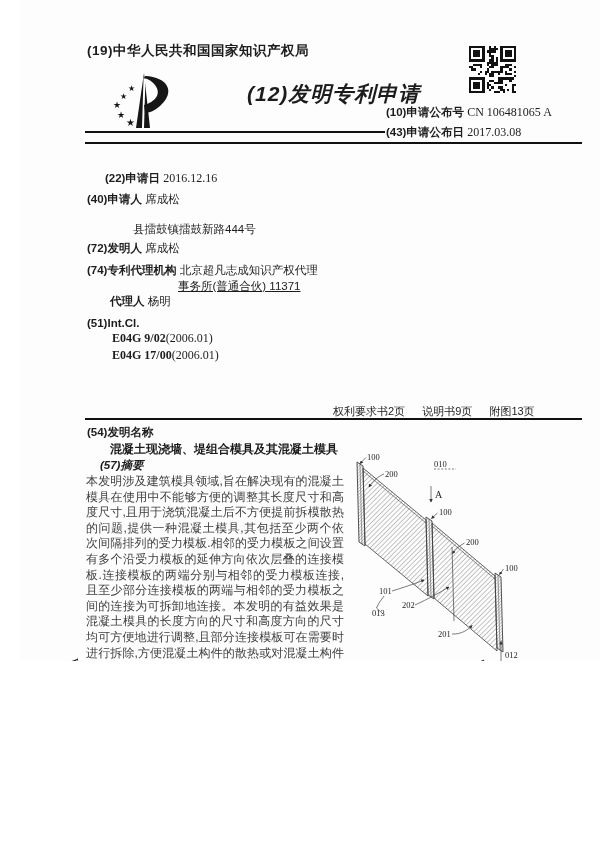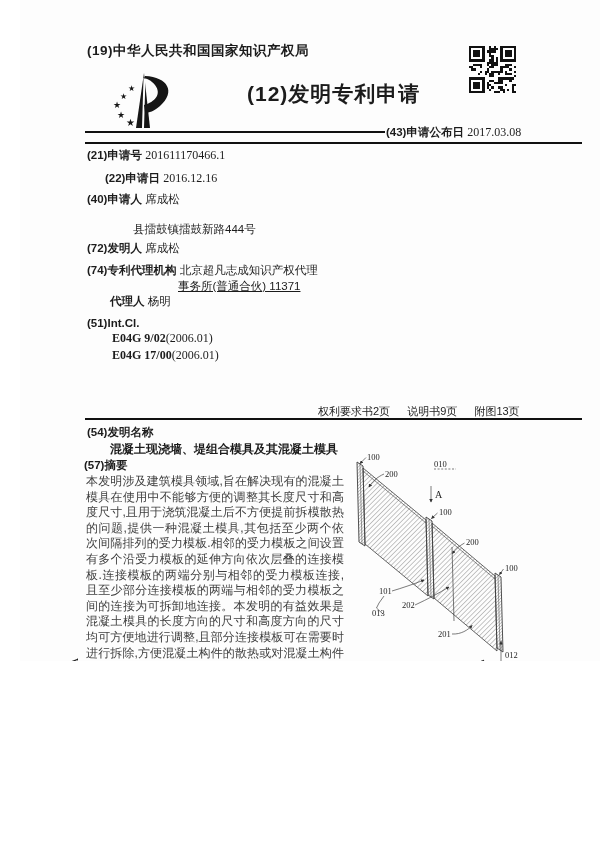--- a/index.html
+++ b/index.html
@@ -3,33 +3,33 @@
 <meta charset="utf-8">
 <style>
   * { margin:0; padding:0; box-sizing:border-box; }
   html,body { background:#ffffff; }
   body { font-family:"Liberation Sans", sans-serif; color:#1c1c1c; }
   .page { position:relative; width:600px; height:661px; background:#fdfdfd; overflow:hidden;margin-left:20px; }
 
   .abs { position:absolute; }
 
   .office { left:67px; top:42px; font-size:13.5px; font-weight:bold; letter-spacing:0.5px; }
-  .doc-type { left:227px; top:80px; font-size:21px; font-weight:bold; letter-spacing:1px; }
+  .doc-type { left:227px; top:80px; font-size:21px; font-weight:bold; letter-spacing:1px;font-style:italic; }
 
   .kv { font-size:11.5px; white-space:nowrap; }
   .kv .lbl { font-weight:bold; }
   .kv .val { font-family:"Liberation Serif", serif; font-size:12px; }
   .it { font-weight:bold; }
 
   .rule { background:#111; }
   .rule-a { left:65px; top:131px; width:300px; height:1.5px; }
   .rule-b { left:65px; top:142px; width:497px; height:2px; }
   .rule-c { left:65px; top:418px; width:497px; height:2px; }
 
-  .pages-info { left:298px; top:404px; font-size:11px; }
+  .pages-info { left:313px; top:404px; font-size:11px; }
   .pages-info span { margin-right:14px; }
   .pages-info span:last-child { margin-right:0; }
 
   .sec-label { font-size:11.5px; font-weight:bold; }
   .inv-title { left:90px; top:441px; font-size:12px; font-weight:bold; }
   .abstract { left:66px; top:474px; width:258px; font-size:12px; line-height:15.6px;
               text-align:justify; text-justify:inter-character; color:#404040; }
 
   .figure-svg { left:320px; top:438px; }
   .logo-svg { left:84px; top:70px; }
@@ -177,32 +177,32 @@
         <rect x="2" y="2" width="3" height="3" fill="#111"></rect>
         <rect x="14" y="0" width="7" height="7"></rect>
         <rect x="15" y="1" width="5" height="5" fill="#fdfdfd"></rect>
         <rect x="16" y="2" width="3" height="3" fill="#111"></rect>
         <rect x="0" y="14" width="7" height="7"></rect>
         <rect x="1" y="15" width="5" height="5" fill="#fdfdfd"></rect>
         <rect x="2" y="16" width="3" height="3" fill="#111"></rect>
       </g>
   </svg>
 
+  <div class="abs kv" style="left:366px; top:105px;">
+    <span class="lbl">(10)申请公布号</span>
+    <span class="val">CN 106481065 A</span>
+  </div>
   <div class="abs kv" style="left:366px; top:125px;">
     <span class="lbl">(43)申请公布日</span>
     <span class="val">2017.03.08</span>
   </div>
 
   <div class="abs rule rule-a"></div>
   <div class="abs rule rule-b"></div>
 
-  <div class="abs kv" style="left:67px; top:148px;">
-    <span class="lbl">(21)申请号</span>
-    <span class="val">201611170466.1</span>
-  </div>
   <div class="abs kv" style="left:85px; top:171px;">
     <span class="lbl">(22)申请日</span>
     <span class="val">2016.12.16</span>
   </div>
   <div class="abs kv" style="left:67px; top:192px;">
     <span class="lbl">(40)申请人</span>
     <span>席成松</span>
   </div>
   <div class="abs kv" style="left:113px; top:222px;">
     <span>县擂鼓镇擂鼓新路444号</span>
@@ -234,21 +234,21 @@
 
   <div class="abs pages-info">
     <span>权利要求书2页</span>
     <span>说明书9页</span>
     <span>附图13页</span>
   </div>
   <div class="abs rule rule-c"></div>
 
   <div class="abs sec-label" style="left:67px; top:425px;">(54)发明名称</div>
   <div class="abs inv-title">混凝土现浇墙、堤组合模具及其混凝土模具</div>
-  <div class="abs sec-label" style="left:64px; top:458px;">(57)摘要</div>
+  <div class="abs sec-label" style="left:80px; top:458px;font-style:italic;">(57)摘要</div>
   <div class="abs abstract">本发明涉及建筑模具领域,旨在解决现有的混凝土模具在使用中不能够方便的调整其长度尺寸和高度尺寸,且用于浇筑混凝土后不方便提前拆模散热的问题,提供一种混凝土模具,其包括至少两个依次间隔排列的受力模板.相邻的受力模板之间设置有多个沿受力模板的延伸方向依次层叠的连接模板.连接模板的两端分别与相邻的受力模板连接,且至少部分连接模板的两端与相邻的受力模板之间的连接为可拆卸地连接。本发明的有益效果是混凝土模具的长度方向的尺寸和高度方向的尺寸均可方便地进行调整,且部分连接模板可在需要时进行拆除,方便混凝土构件的散热或对混凝土构件进行养护,确保所得混凝土构件的质量。</div>
 
   <svg class="abs figure-svg" width="280" height="255" viewBox="0 0 280 255">
     <defs>
       <pattern id="hatch" width="3.4" height="3.4" patternUnits="userSpaceOnUse" patternTransform="rotate(45)">
         <line x1="0" y1="0" x2="0" y2="3.4" stroke="#4f4f4f" stroke-width="0.65"></line>
       </pattern>
       <pattern id="hatchd" width="2.2" height="2.2" patternUnits="userSpaceOnUse" patternTransform="rotate(45)">
         <line x1="0" y1="0" x2="0" y2="2.2" stroke="#565656" stroke-width="0.55"></line>
       </pattern>

